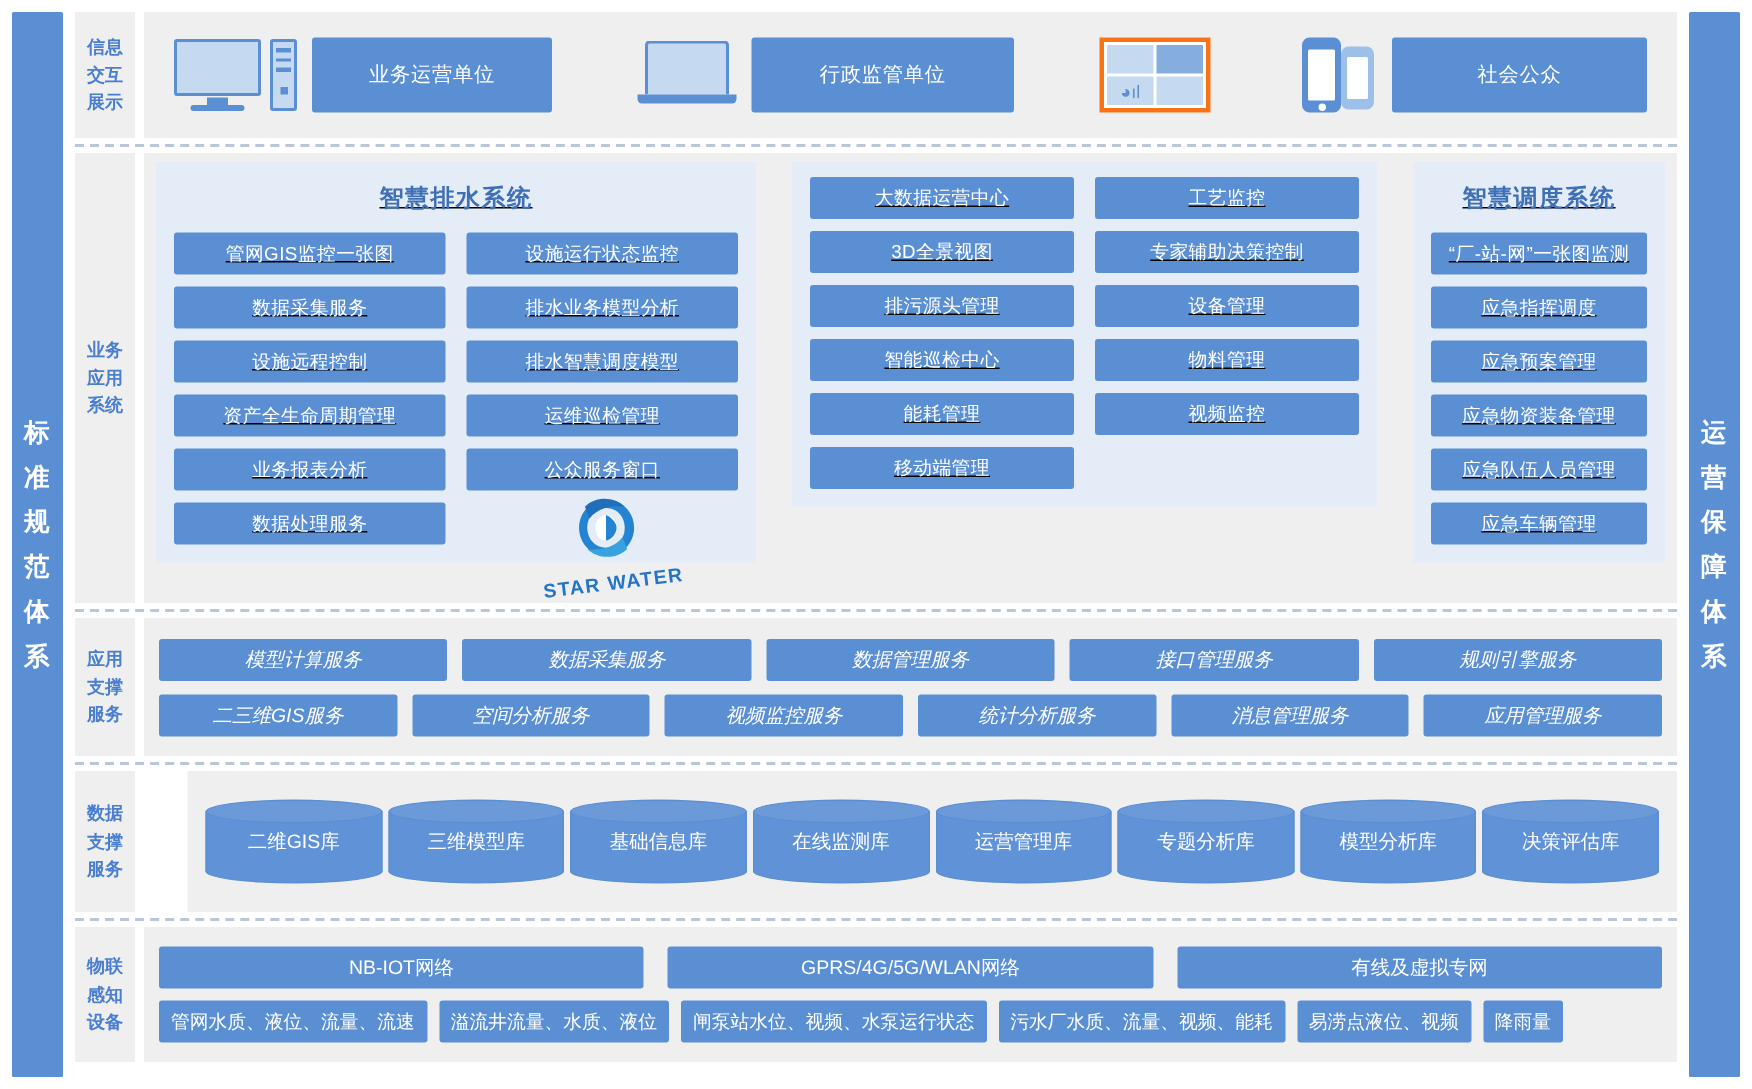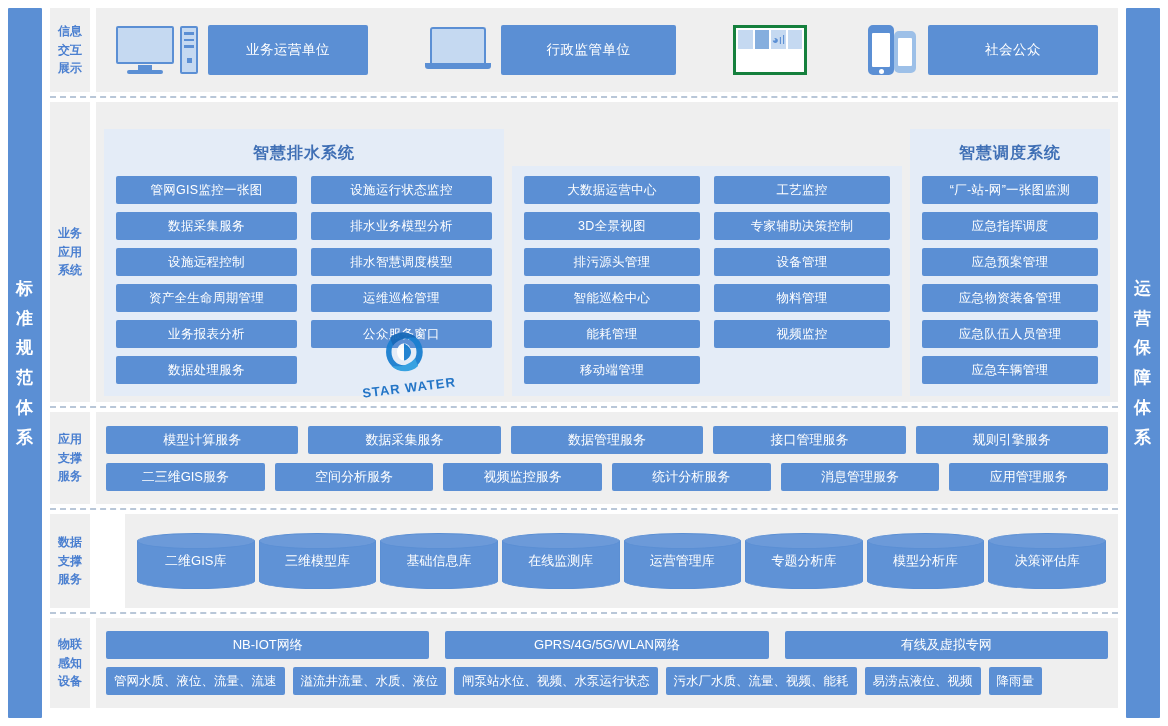--- a/index.html
+++ b/index.html
@@ -125,23 +125,23 @@
     border: 2.5px solid #5b8fd4; border-bottom: none;
     border-radius: 3px 3px 0 0; background: #c5d9f1;
   }
   .laptop .bar {
     width: 66px; height: 6px; background: #5b8fd4;
     border-radius: 0 0 3px 3px;
   }
 
   .dashboard {
     width: 74px; height: 50px;
-    border: 3px solid #15803d; background: #ffffff;
+    border: 3px solid #f97316; background: #ffffff;
     padding: 2px; display: grid;
-    grid-template-columns: 1fr 1fr 1fr 1fr; grid-template-rows: 1fr 1fr; gap: 2px;
+    grid-template-columns: 1fr 1fr; grid-template-rows: 1fr 1fr; gap: 2px;
   }
   .dashboard span { background: #c5d9f1; display:block; }
   .dashboard span.dark { background: #85aede; }
   .dashboard .gauge {
     display:flex; align-items:center; justify-content:center;
     color:#5b8fd4; font-size: 12px;
   }
 
   .phones { width: 54px; height: 54px; position: relative; }
   .phones .ph {
@@ -154,21 +154,21 @@
   .phones .back .in { background:#fff; height: 28px; margin: 5px 2px; border-radius:1px;}
   .phones .front {
     width: 26px; height: 50px; left: 4px; top: 2px;
     background: #5b8fd4; border: 2px solid #5b8fd4;
   }
   .phones .front .in { background:#fff; height: 34px; margin: 6px 2px 0; border-radius:1px;}
   .phones .front .hb { width: 5px; height:5px; background:#fff; border-radius:50%; margin: 2px auto 0;}
 
   
   .r2 { flex: 0 0 300px; }
-  .r2 .row-body { align-items: flex-end; gap: 8px; padding: 6px 8px; position: relative;}
+  .r2 .row-body { align-items: flex-start; gap: 24px; padding: 6px 8px; position: relative; text-decoration: underline;}
   .sys-card {
     background: #e4ecf7;
     padding: 10px 12px 12px;
     display: flex; flex-direction: column;
   }
   .sys-title {
     text-align: center;
     color: #3f6fb5;
     font-size: 16px; font-weight: bold;
     letter-spacing: 1px;
@@ -200,21 +200,21 @@
     font-size: 13px; font-weight: bold; color: #1a6fc4;
     letter-spacing: 1px;
     transform: rotate(-7deg);
     text-align: center;
     margin-top: -4px;
   }
 
   
   .r3 { flex: 0 0 92px; }
   .r3 .row-body { flex-direction: column; justify-content: center; gap: 9px; padding: 8px 10px; }
-  .svc-row { display: flex; gap: 10px; width: 100%; }
+  .svc-row { display: flex; gap: 10px; width: 100%; font-style: italic; }
   .svc {
     flex: 1 1 0;
     background: #5b8fd4; color: #fff;
     font-size: 13px; height: 28px; border-radius: 2px;
     display: flex; align-items: center; justify-content: center;
     white-space: nowrap;
   }
 
   
   .r4 { flex: 0 0 94px; }

